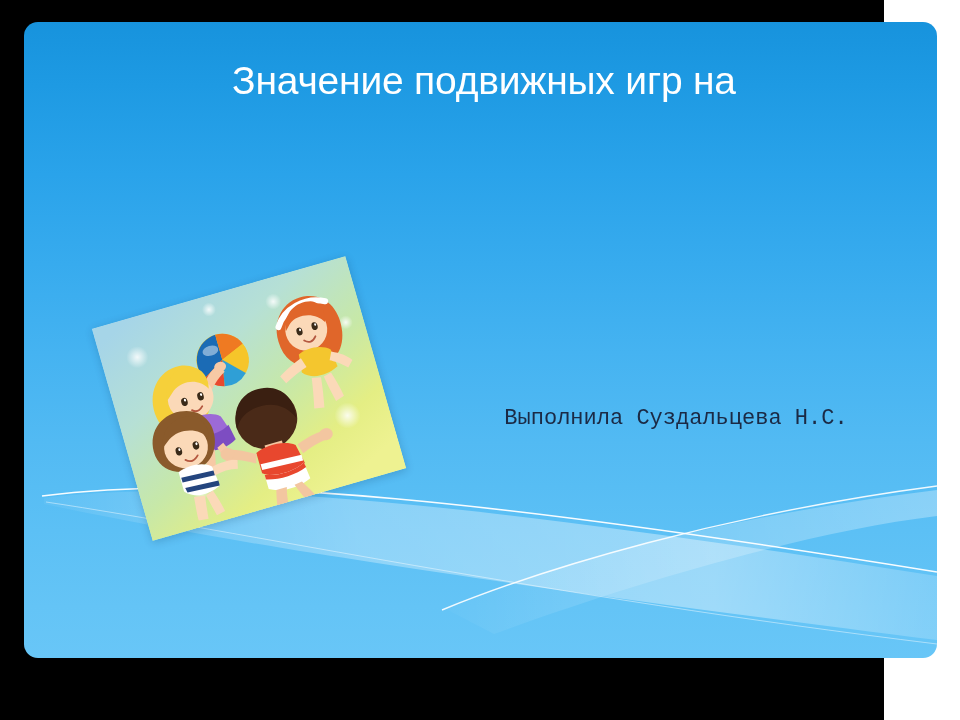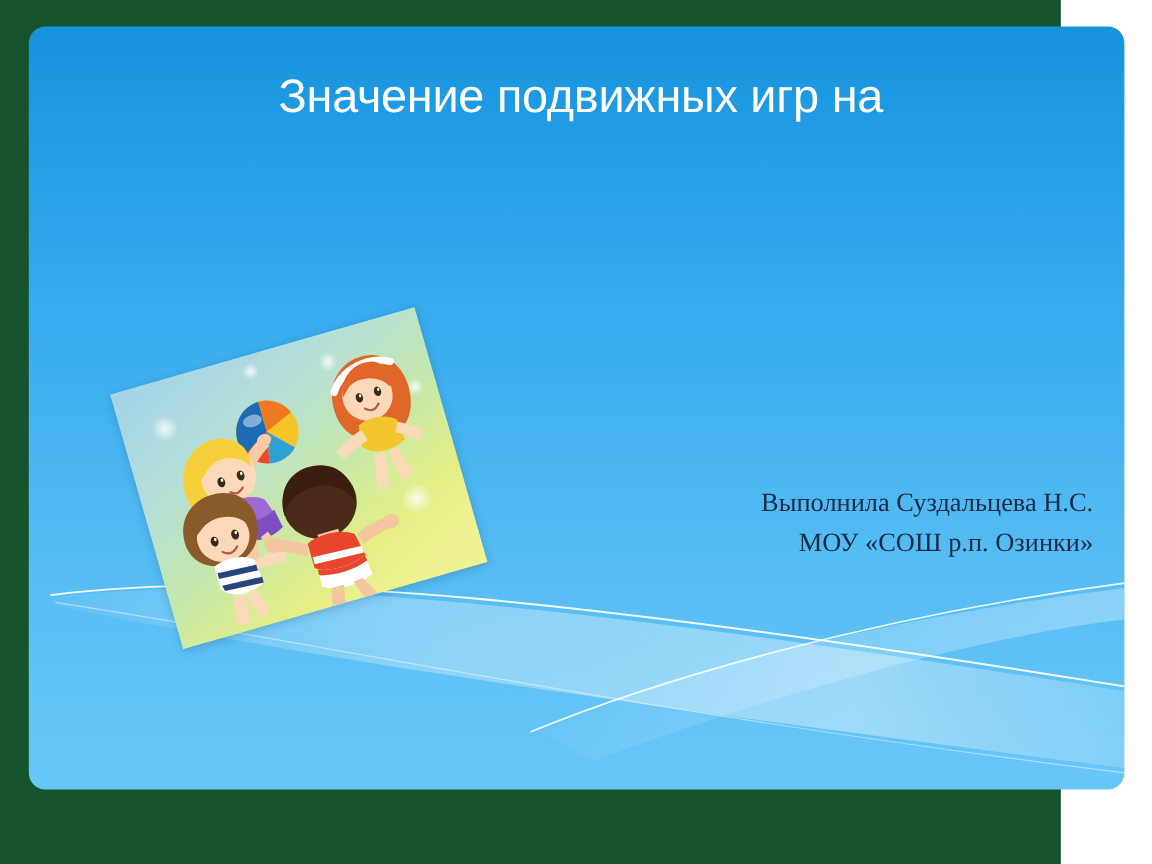--- a/index.html
+++ b/index.html
@@ -9,21 +9,21 @@
     height: 720px;
     background: #ffffff;
     font-family: "Liberation Sans", sans-serif;
     overflow: hidden;
   }
 
   #slide-stage {
     position: relative;
     width: 884px;
     height: 720px;
-    background: #14532d;
+    background: #000000;
   }
 
   
   #slide {
     position: absolute;
     left: 24px;
     top: 22px;
     width: 913px;
     height: 636px;
     border-radius: 14px;
@@ -69,24 +69,25 @@
 
   
   #author-block {
     position: absolute;
     right: 26px;
     top: 380px;
     width: 470px;
     text-align: right;
   }
   .author-line {
-    font-family: Liberation Serif, serif;
+    font-family: Liberation Mono, monospace;
     font-size: 22px;
     line-height: 33px;
     color: #1b2a45;
+    text-align: center;
   }
 
   
   #picture-frame {
     position: absolute;
     left: 93px;
     top: 266px;
     width: 264px;
     height: 221px;
     transform: rotate(-16deg);
@@ -129,21 +130,20 @@
       <path d="M 913 28 C 700 56, 520 110, 418 152" fill="none" stroke="#ffffff" stroke-width="1.4" stroke-opacity="0.9"></path>
       <path d="M 22 44 C 210 72, 520 138, 913 186" fill="none" stroke="#ffffff" stroke-width="1.0" stroke-opacity="0.45"></path>
     </svg>
 
     <div id="title-block">
       <div class="title-line">Значение подвижных игр на</div>
     </div>
 
     <div id="author-block">
       <div class="author-line">Выполнила Суздальцева Н.С.</div>
-      <div class="author-line">МОУ «СОШ р.п. Озинки»</div>
     </div>
 
     <div id="picture-frame">
       <svg id="picture-canvas" viewBox="0 0 264 221" preserveAspectRatio="none">
         <defs>
           <linearGradient id="photoBg" x1="0.15" y1="0" x2="0.75" y2="1">
             <stop offset="0%" stop-color="#a6d5e8"></stop>
             <stop offset="30%" stop-color="#b6e0d5"></stop>
             <stop offset="58%" stop-color="#c7e8a8"></stop>
             <stop offset="82%" stop-color="#e4ee84"></stop>

